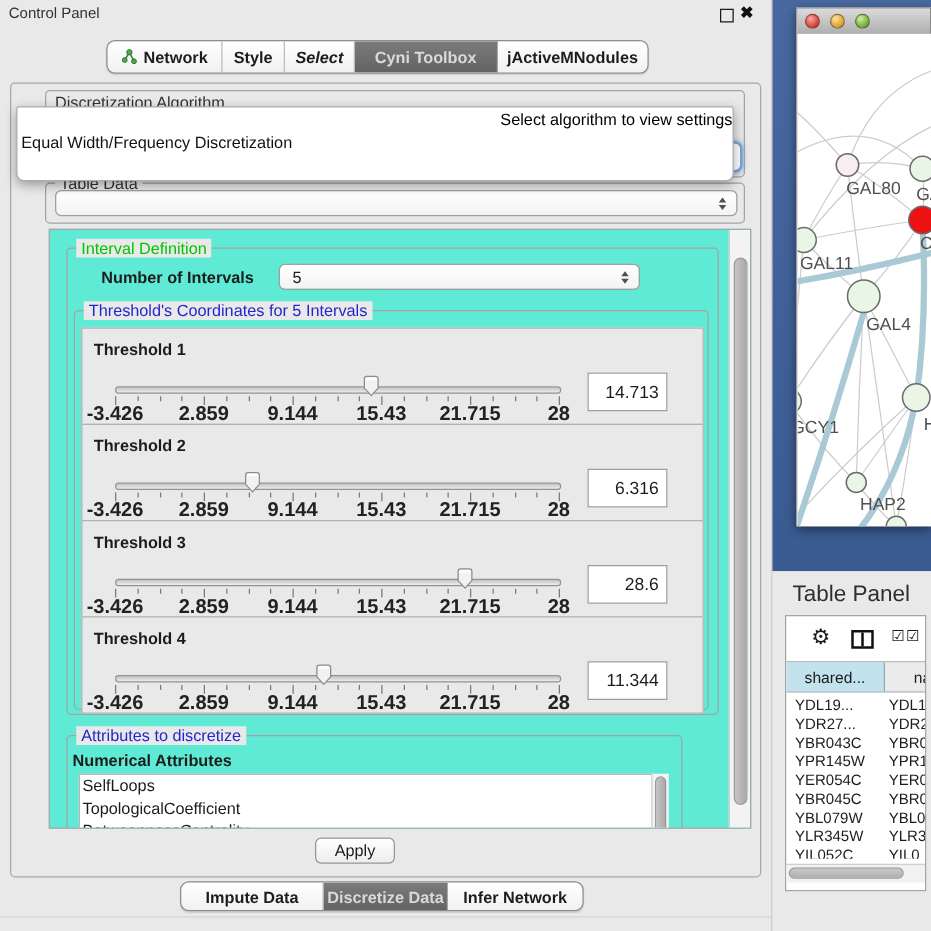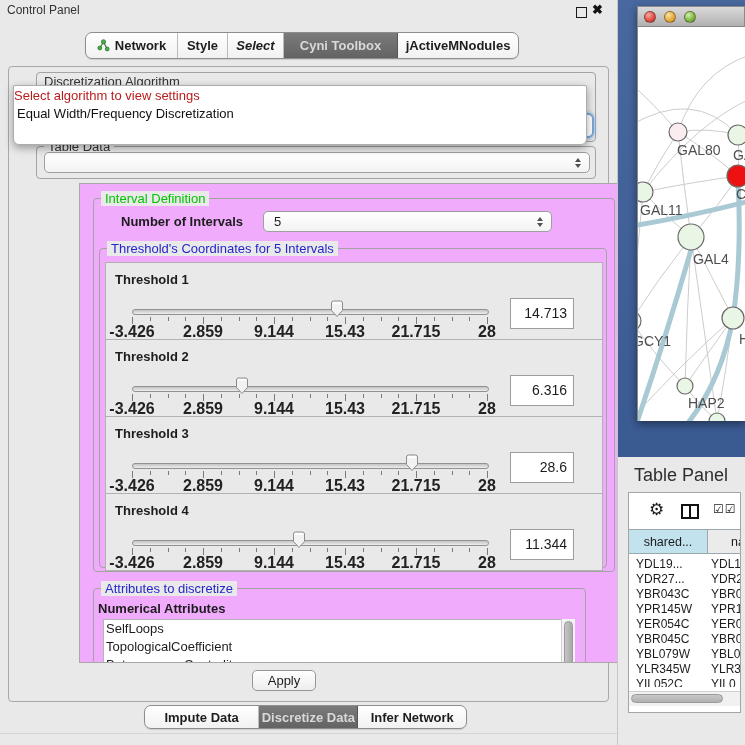--- a/index.html
+++ b/index.html
@@ -30,21 +30,21 @@
   .track{position:absolute;left:26px;top:46px;width:355px;height:4px;border:1px solid #929292;
          border-radius:3px;background:linear-gradient(#c3c3c3,#ededed);}
   .tick{position:absolute;width:1px;background:#7a7a7a;}
   .ticklabel{position:absolute;top:60px;font-size:16px;font-weight:700;color:#222;transform:translateX(-50%);white-space:nowrap;}
   .thumb{position:absolute;top:37px;}
   .vbox{position:absolute;left:404px;top:35px;width:56px;height:29px;line-height:29px;background:#fff;
         border:1px solid #9d9d9d;text-align:right;padding-right:6px;font-size:14px;}
   
   .popup{position:absolute;background:#fff;border:1px solid #adadad;border-radius:2px 2px 6px 6px;
          box-shadow:0 3px 9px rgba(0,0,0,.35);z-index:50;}
-  .popup .hint{height:19px;line-height:19px;text-align:left;color:#b91c1c;}
+  .popup .hint{height:19px;line-height:19px;text-align:right;color:#000000;}
   .popup .opt{height:18px;line-height:18px;padding-left:3px;color:#111;}
   .popup .opt.hl{font-weight:700;}
   
   .vtrack{position:absolute;background:#f3f3f3;border-left:1px solid #cfcfcf;}
   .sthumb{position:absolute;background:linear-gradient(90deg,#c6c6c6,#a9a9a9);border:1px solid #9a9a9a;border-radius:6px;box-sizing:border-box;}
   .hthumb{position:absolute;background:linear-gradient(#c9c9c9,#b0b0b0);border:1px solid #9a9a9a;border-radius:6px;box-sizing:border-box;}
   
   .listbox{position:absolute;background:#fff;border:1px solid #b5b5b5;overflow:hidden;}
   .listbox .li{height:18px;line-height:18px;padding-left:2px;}
   
@@ -112,21 +112,21 @@
       <span class="gtitle" style="color:#333;">Table Data</span>
     </div>
     <div class="combo" style="left:44px;top:152px;width:546px;height:21px;">
       <span class="arrows">
           <span class="arr-up"></span>
           <span class="arr-dn"></span>
         </span>
     </div>
 
     <div class="abs" style="left:39px;top:183px;width:562px;height:480px;border:1px solid #a8a8a8;
-         box-sizing:border-box;overflow:hidden;background:#f0abfc;margin-left:40px;">
+         box-sizing:border-box;overflow:hidden;background:#5eead4;">
 
       <div class="groupbox" style="left:13px;top:14px;width:522px;height:374px;">
         <span class="gtitle t-green">Interval Definition</span>
       </div>
       <div class="abs" style="left:41px;top:30px;font-weight:700;">Number of Intervals</div>
       <div class="combo" style="left:183px;top:27px;width:289px;height:21px;">
         <span>5</span>
         <span class="arrows">
             <span class="arr-up"></span>
             <span class="arr-dn"></span>

